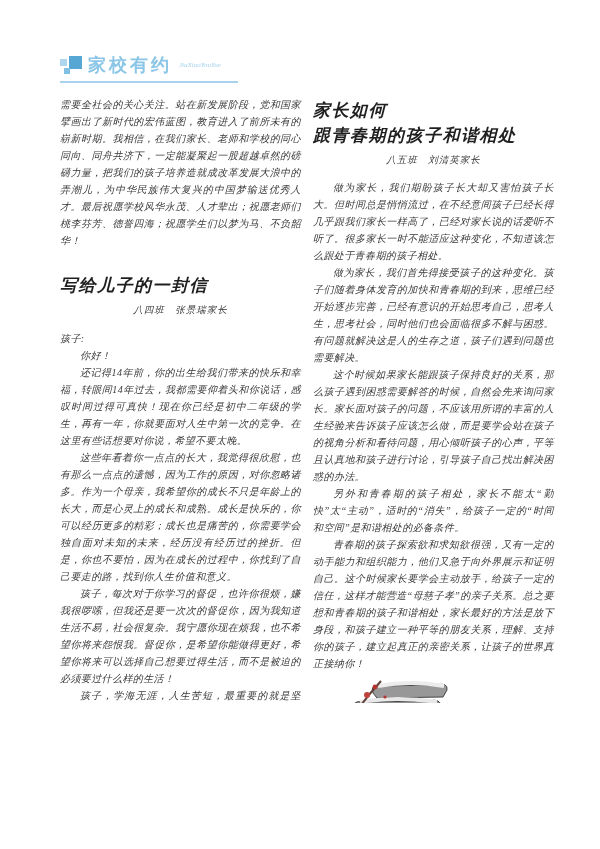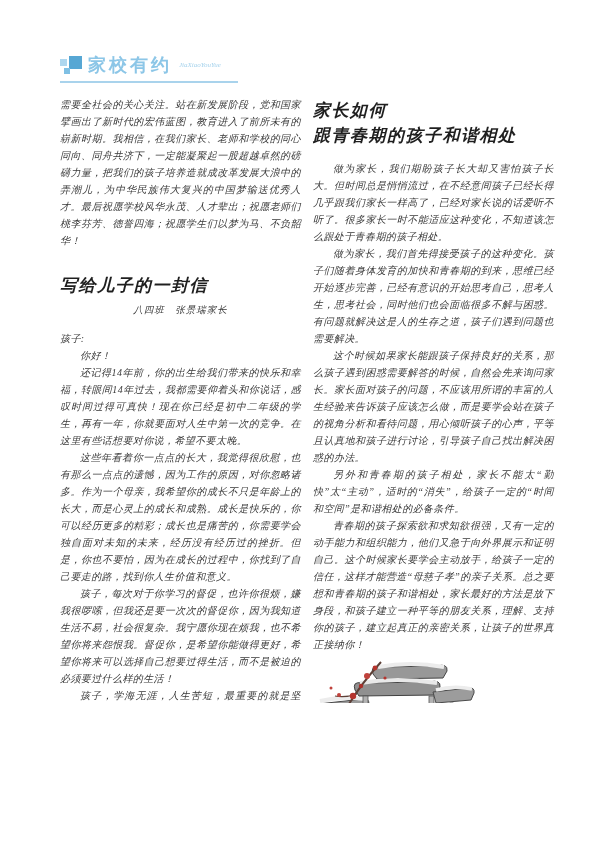--- a/index.html
+++ b/index.html
@@ -103,20 +103,21 @@
 
       <div class="body-text signature">永远爱你的妈妈</div>
       <div class="body-text sig-date">2022年12月28日</div>
     </section>
 
     <section class="col">
       <h2 class="article-title right-title">
         <span>家长如何</span><br>
         <span>跟青春期的孩子和谐相处</span>
       </h2>
+      <div class="byline">八五班　刘清英家长</div>
 
       <p class="body-text indent first-par">做为家长，我们期盼孩子长大却又害怕孩子长大。但时间总是悄悄流过，在不经意间孩子已经长得几乎跟我们家长一样高了，已经对家长说的话爱听不听了。很多家长一时不能适应这种变化，不知道该怎么跟处于青春期的孩子相处。</p>
       <p class="body-text indent">做为家长，我们首先得接受孩子的这种变化。孩子们随着身体发育的加快和青春期的到来，思维已经开始逐步完善，已经有意识的开始思考自己，思考人生，思考社会，同时他们也会面临很多不解与困惑。有问题就解决这是人的生存之道，孩子们遇到问题也需要解决。</p>
       <p class="body-text indent">这个时候如果家长能跟孩子保持良好的关系，那么孩子遇到困惑需要解答的时候，自然会先来询问家长。家长面对孩子的问题，不应该用所谓的丰富的人生经验来告诉孩子应该怎么做，而是要学会站在孩子的视角分析和看待问题，用心倾听孩子的心声，平等且认真地和孩子进行讨论，引导孩子自己找出解决困惑的办法。</p>
       <p class="body-text indent">另外和青春期的孩子相处，家长不能太“勤快”太“主动”，适时的“消失”，给孩子一定的“时间和空间”是和谐相处的必备条件。</p>
       <p class="body-text indent">青春期的孩子探索欲和求知欲很强，又有一定的动手能力和组织能力，他们又急于向外界展示和证明自己。这个时候家长要学会主动放手，给孩子一定的信任，这样才能营造“母慈子孝”的亲子关系。总之要想和青春期的孩子和谐相处，家长最好的方法是放下身段，和孩子建立一种平等的朋友关系，理解、支持你的孩子，建立起真正的亲密关系，让孩子的世界真正接纳你！</p>
 
       <div class="illustration">
         <svg width="235" height="162" viewBox="0 0 235 162" xmlns="http://www.w3.org/2000/svg">
 

